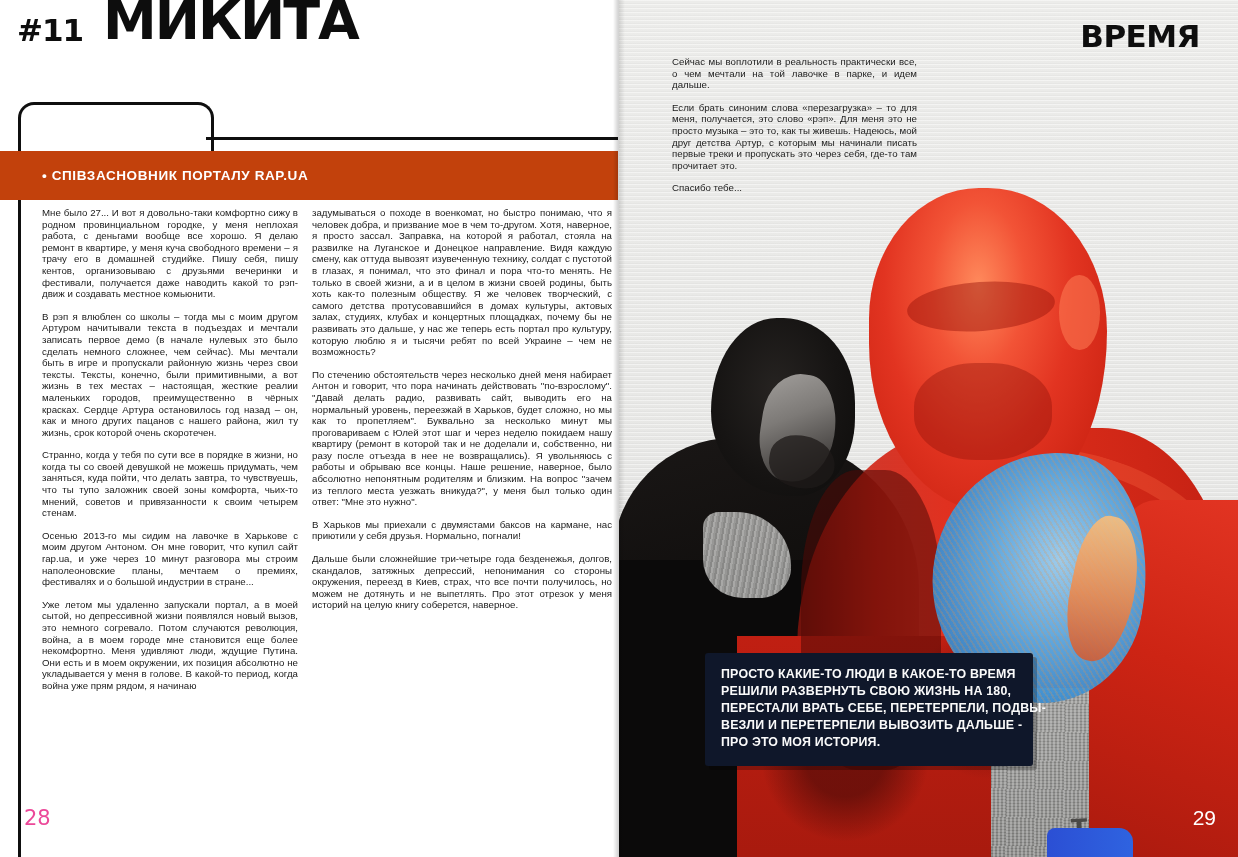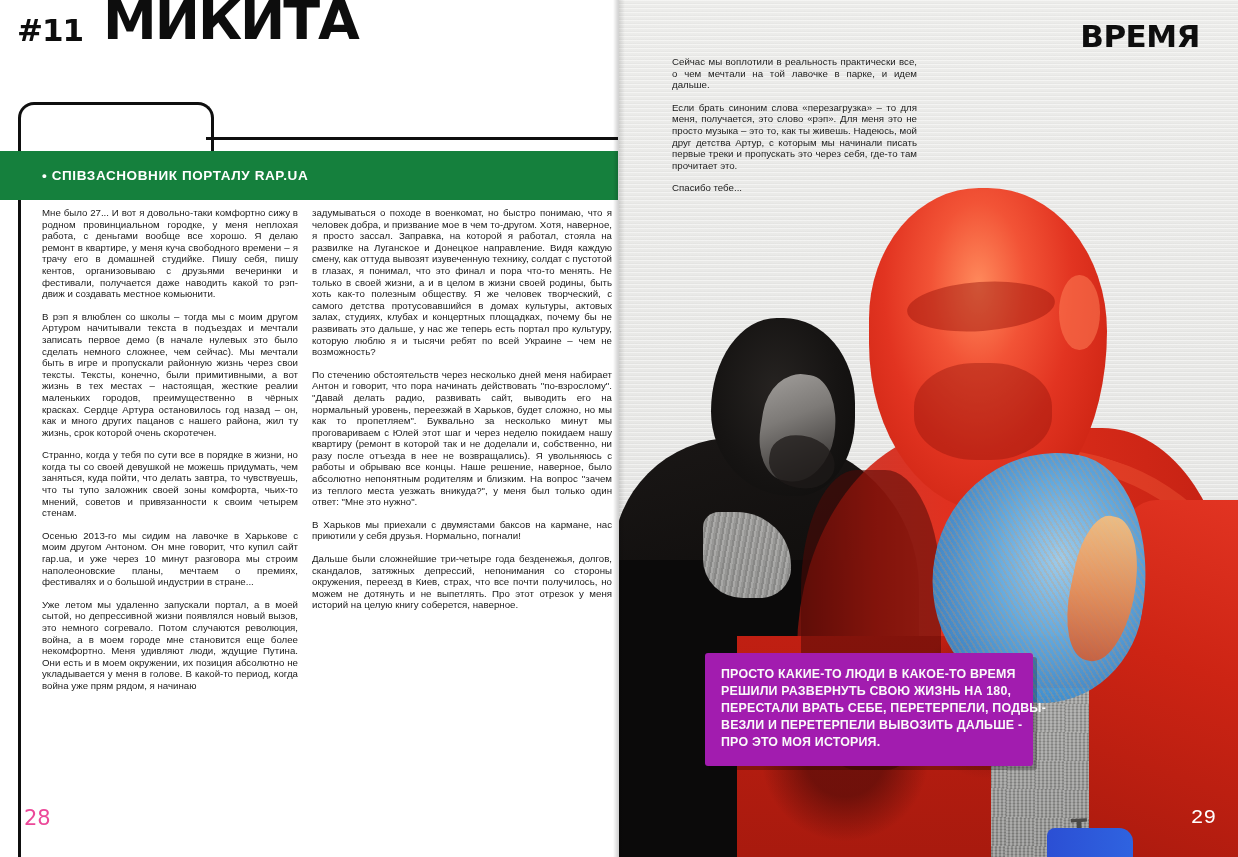--- a/index.html
+++ b/index.html
@@ -12,21 +12,21 @@
   .page-left{left:0;width:619px;background:#ffffff;}
   .issue-number{position:absolute;left:17px;top:12px;font-size:31px;font-weight:800;
     font-family:"DejaVu Sans",sans-serif;color:#0d0d0d;letter-spacing:-1px;}
   .title{position:absolute;left:103px;top:-4px;margin:0;
     font-family:"DejaVu Sans",sans-serif;font-weight:800;color:#0d0d0d;
     font-size:54px;line-height:0.94;letter-spacing:-2px;}
   .tab-outline{position:absolute;left:18px;top:102px;width:190px;height:60px;
     border:3px solid #0f0f0f;border-bottom:none;border-radius:16px 16px 0 0;}
   .rule-horizontal{position:absolute;left:206px;top:137px;width:412px;height:3px;background:#0f0f0f;}
   .rule-vertical{position:absolute;left:18px;top:158px;width:3px;height:699px;background:#0f0f0f;}
-  .banner{position:absolute;left:0;top:151px;width:618px;height:49px;background:#15803d;
+  .banner{position:absolute;left:0;top:151px;width:618px;height:49px;background:#c2410c;
     display:flex;align-items:center;}
   .banner span{color:#ffffff;font-size:13.5px;font-weight:600;letter-spacing:.6px;padding-left:42px;}
   .col{position:absolute;top:207px;color:#1a1a1a;font-size:9.7px;line-height:11.6px;
     text-align:justify;}
   .col .para{margin:0 0 11px 0;}
   .col-1{left:42px;width:256px;}
   .col-2{left:312px;width:300px;}
   .page-num-left{position:absolute;left:24px;top:806px;font-size:21px;color:#ec4899;
     font-family:"DejaVu Sans",sans-serif;}
 
@@ -104,26 +104,26 @@
       repeating-linear-gradient(92deg,rgba(255,255,255,.25) 0 2px,rgba(0,0,0,0) 2px 4px),
       repeating-linear-gradient(2deg,rgba(0,0,0,.14) 0 1px,rgba(0,0,0,0) 1px 3px),
       linear-gradient(180deg,#9d9d9b 0%,#8c8c8a 100%);}
   .tshirt-text{position:absolute;left:452px;top:812px;z-index:8;
     font-family:"DejaVu Sans",sans-serif;font-weight:800;font-size:24px;color:#4a4947;
     letter-spacing:2px;transform:rotate(-3deg);}
   .blue-patch{left:428px;top:828px;width:86px;height:29px;z-index:9;
     background:linear-gradient(90deg,#2b4fd4,#2f63e0);border-radius:8px 14px 0 0;}
 
   .quote-box{position:absolute;left:86px;top:653px;width:328px;height:113px;z-index:20;
-    background:#a21caf;border-radius:3px;box-shadow:4px 4px 0 rgba(0,0,0,.25);}
+    background:#0f172a;border-radius:3px;box-shadow:4px 4px 0 rgba(0,0,0,.25);}
   .quote-lines{padding:13px 16px;}
   .quote-lines .quote-line{margin:0;color:#fafafa;font-size:12.4px;line-height:17px;
     font-weight:700;letter-spacing:.2px;white-space:nowrap;}
   .page-num-right{position:absolute;right:22px;top:806px;z-index:25;font-size:21px;color:#ffffff;
-    font-family:Liberation Mono, monospace;}
+    font-family:Liberation Sans, sans-serif;}
 </style>
 </head>
 <body>
 
 <div class="spread">
 
   <section class="page page-left">
     <div class="issue-number">#11</div>
     <h1 class="title"><span>МИКИТА</span><br></h1>
 

